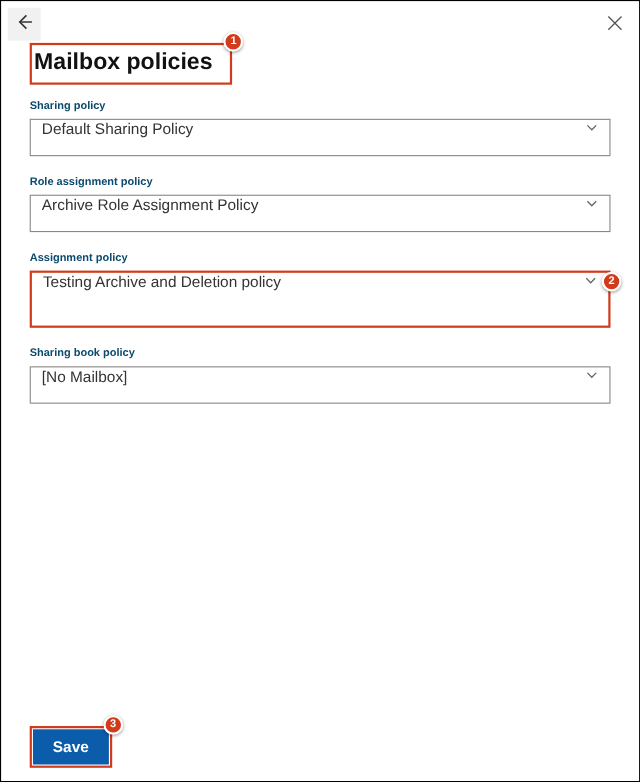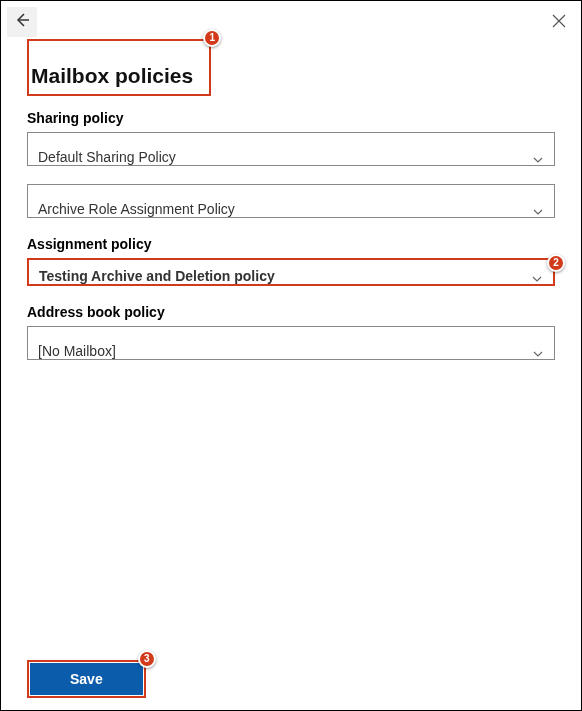--- a/index.html
+++ b/index.html
@@ -45,54 +45,53 @@
   .close-btn svg { width: 14px; height: 14px; }
   .content {
     padding: 2px 26px 0 26px;
   }
   .page-title {
     font-size: 21px;
     font-weight: 700;
     color: #111;
     margin: 0;
     display: inline-block;
-    padding: 23px 10px 6px 0;
+    padding: 4px 10px 6px 0;
   }
   .title-wrap {
     border: 2px solid #d13a1a;
     display: inline-block;
     position: relative;
     padding: 0 6px 0 2px;
     margin-bottom: 14px;
   }
   .field-group { margin-bottom: 18px; position: relative; }
   .field-label {
-    font-size: 14px;
+    font-size: 10px;
     font-weight: 600;
-    color: #000000;
+    color: #0c4a6e;
     margin-bottom: 6px;
     display: block;
   }
   .select-box {
     width: 100%;
     border: 1px solid #8a8886;
     height: 34px;
     display: flex;
-    align-items: flex-end;
+    align-items: flex-start;
     justify-content: space-between;
     padding: 0 10px;
     font-size: 14px;
     color: #333;
     background: #fff;
     cursor: pointer;
   }
   .select-box.highlight {
     border: 2px solid #d13a1a;
-    height: 28px;
-    font-weight: bold;
+    height: 52px;
   }
   .chevron {
     width: 12px;
     height: 12px;
     flex-shrink: 0;
   }
   .chevron svg { width: 12px; height: 12px; stroke: #666; }
   .footer {
     position: absolute;
     bottom: 12px;
@@ -101,21 +100,21 @@
   .save-btn-wrap {
     border: 2px solid #d13a1a;
     display: inline-block;
     position: relative;
     padding: 1px;
   }
   .save-btn {
     background: #0b5cab;
     color: #fff;
     border: none;
-    padding: 8px 40px;
+    padding: 8px 18px;
     font-size: 14px;
     font-weight: 600;
     cursor: pointer;
   }
   .callout {
     position: absolute;
     width: 18px;
     height: 18px;
     border-radius: 50%;
     background: #d13a1a;
@@ -168,20 +167,21 @@
         <span class="chevron">
           <svg viewBox="0 0 12 12" fill="none" stroke-width="1.2">
               <path d="M2 4 L6 8 L10 4"></path>
             </svg>
         </span>
       </div>
     </div>
 
     
     <div class="field-group">
+      <label class="field-label">Role assignment policy</label>
       <div class="select-box">
         <span>Archive Role Assignment Policy</span>
         <span class="chevron">
           <svg viewBox="0 0 12 12" fill="none" stroke-width="1.2">
               <path d="M2 4 L6 8 L10 4"></path>
             </svg>
         </span>
       </div>
     </div>
 
@@ -194,21 +194,21 @@
           <svg viewBox="0 0 12 12" fill="none" stroke-width="1.2">
               <path d="M2 4 L6 8 L10 4"></path>
             </svg>
         </span>
       </div>
       <div class="callout" style="top:18px; right:-10px;">2</div>
     </div>
 
     
     <div class="field-group">
-      <label class="field-label">Address book policy</label>
+      <label class="field-label">Sharing book policy</label>
       <div class="select-box">
         <span>[No Mailbox]</span>
         <span class="chevron">
           <svg viewBox="0 0 12 12" fill="none" stroke-width="1.2">
               <path d="M2 4 L6 8 L10 4"></path>
             </svg>
         </span>
       </div>
     </div>
 

